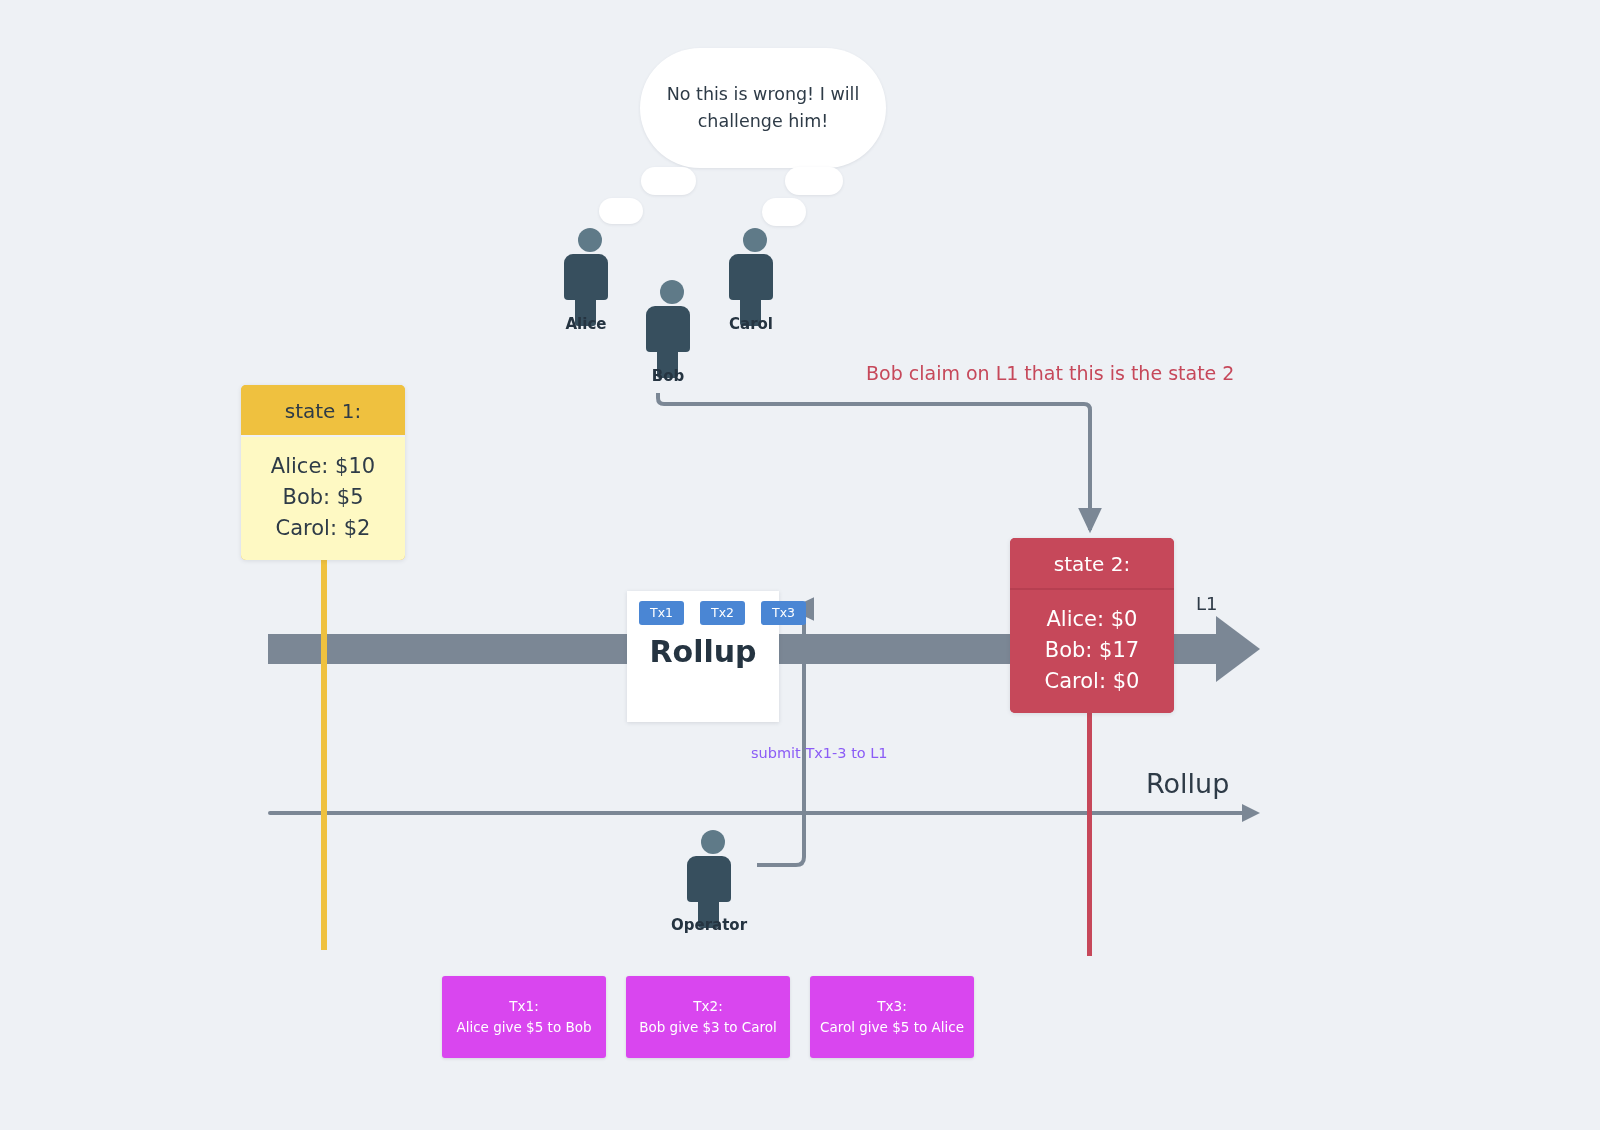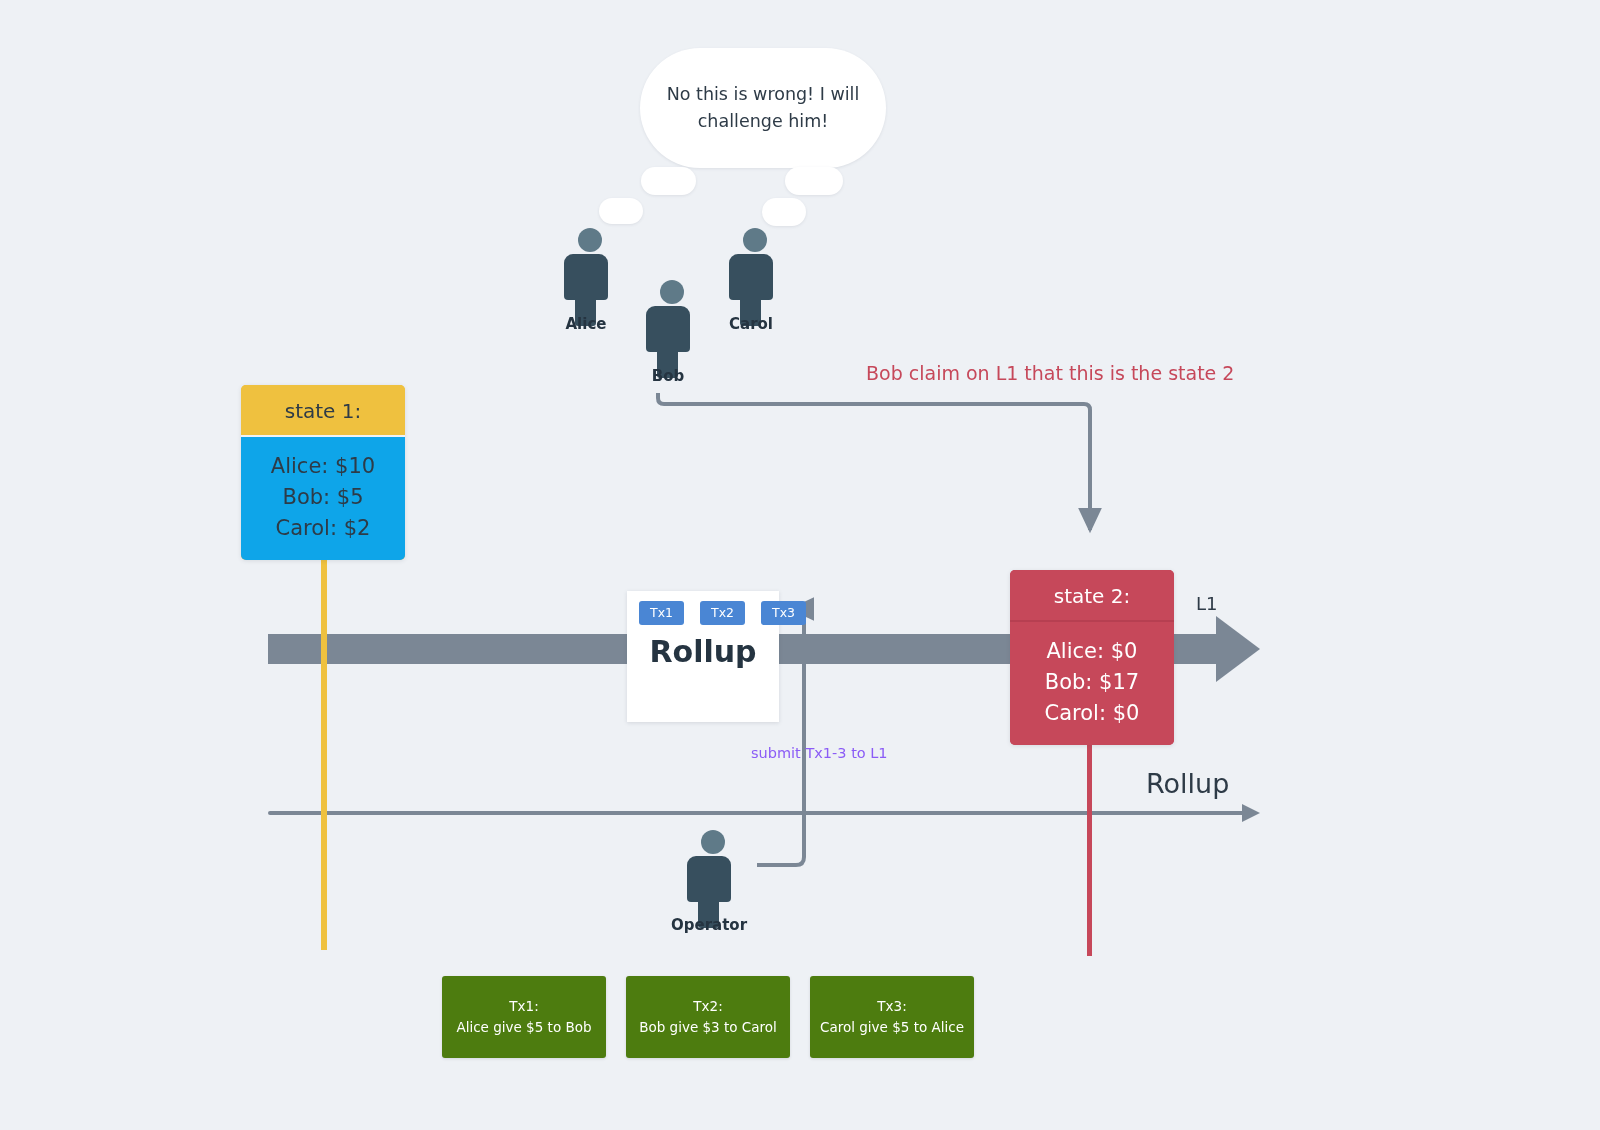--- a/index.html
+++ b/index.html
@@ -89,23 +89,23 @@
   .state-div { height: 2px; width: 100%; }
   .state-body {
     text-align: center;
     font-size: 21px;
     line-height: 1.47;
     padding: 14px 0 16px 0;
   }
   .state1 { left: 241px; top: 385px; width: 164px; background: #efc13f; }
   .state1 .state-head { color: #2e3b47; background: #efc13f; }
   .state1 .state-div { background: #f0f2f5; }
-  .state1 .state-body { color: #2e3b47; background: #0ea5e9; }
-
-  .state2 { left: 1010px; top: 538px; width: 164px; background: #c6485a; margin-top: 32px; }
+  .state1 .state-body { color: #2e3b47; background: #fef9c3; }
+
+  .state2 { left: 1010px; top: 538px; width: 164px; background: #c6485a; }
   .state2 .state-head { color: #ffffff; background: #c6485a; }
   .state2 .state-div { background: #b63f51; }
   .state2 .state-body { color: #ffffff; background: #c6485a; }
 
   
   .l1-bar {
     left: 268px; top: 634px;
     width: 960px; height: 30px;
     background: #7b8795;
   }
@@ -183,21 +183,21 @@
   
   .tx-row {
     position: absolute;
     left: 442px; top: 976px;
     display: flex;
     gap: 20px;
   }
   .tx-box {
     width: 164px;
     height: 82px;
-    background: #4d7c0f;
+    background: #d946ef;
     border-radius: 3px;
     color: #ffffff;
     font-size: 13.5px;
     line-height: 1.55;
     display: flex;
     flex-direction: column;
     align-items: center;
     justify-content: center;
     text-align: center;
     box-shadow: 0 1px 3px rgba(60,70,85,0.15);

